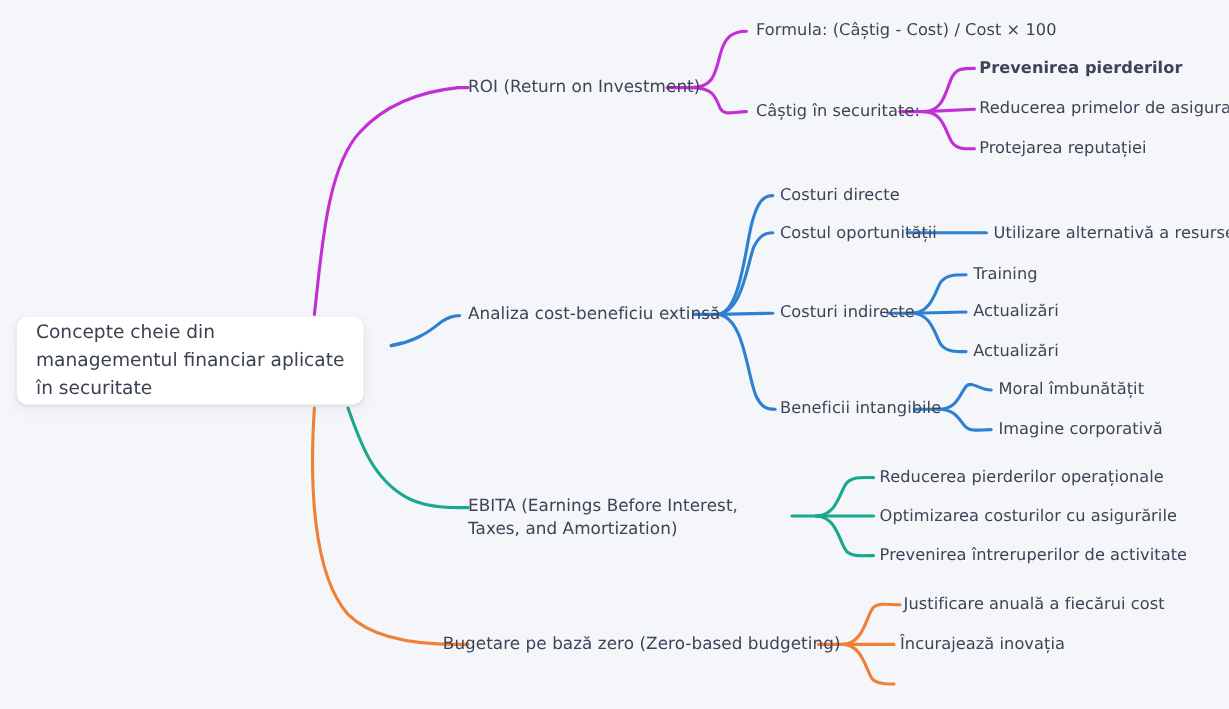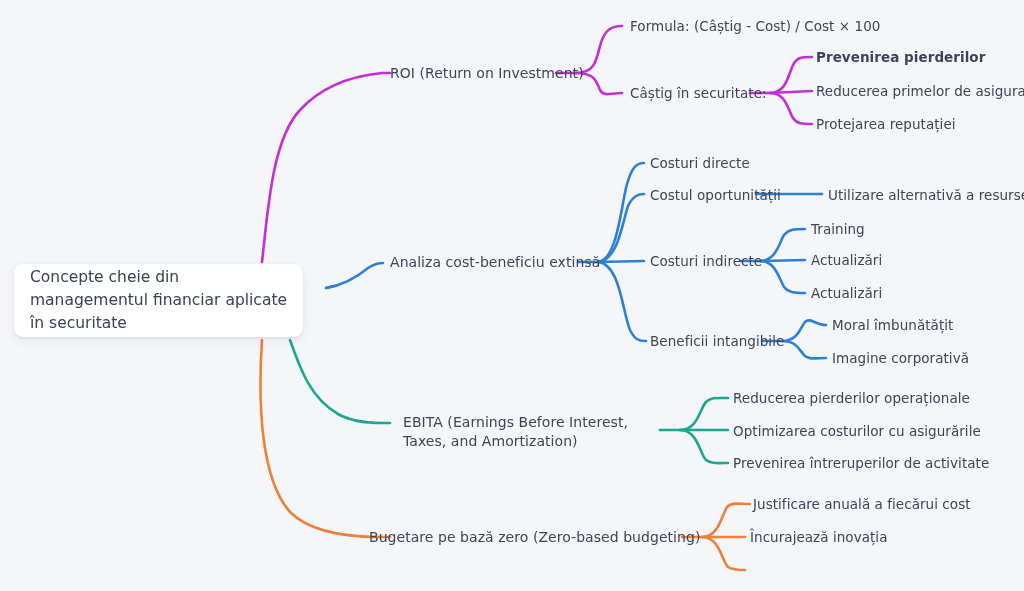--- a/index.html
+++ b/index.html
@@ -33,21 +33,20 @@
     letter-spacing: 0.05px;
     white-space: nowrap;
     transform: translateY(-50%);
   }
   .node-label.l1 {
     font-size: 14px;
   }
   .node-label.wrap {
     white-space: normal;
     width: 280px;
-    margin-left: 13px;
   }
   .root-card {
     position: absolute;
     left: 14px;
     top: 264px;
     width: 289px;
     height: 73px;
     background: #ffffff;
     border-radius: 9px;
     box-shadow: 0 1px 3px rgba(40,50,80,0.10), 0 4px 12px rgba(40,50,80,0.06);

